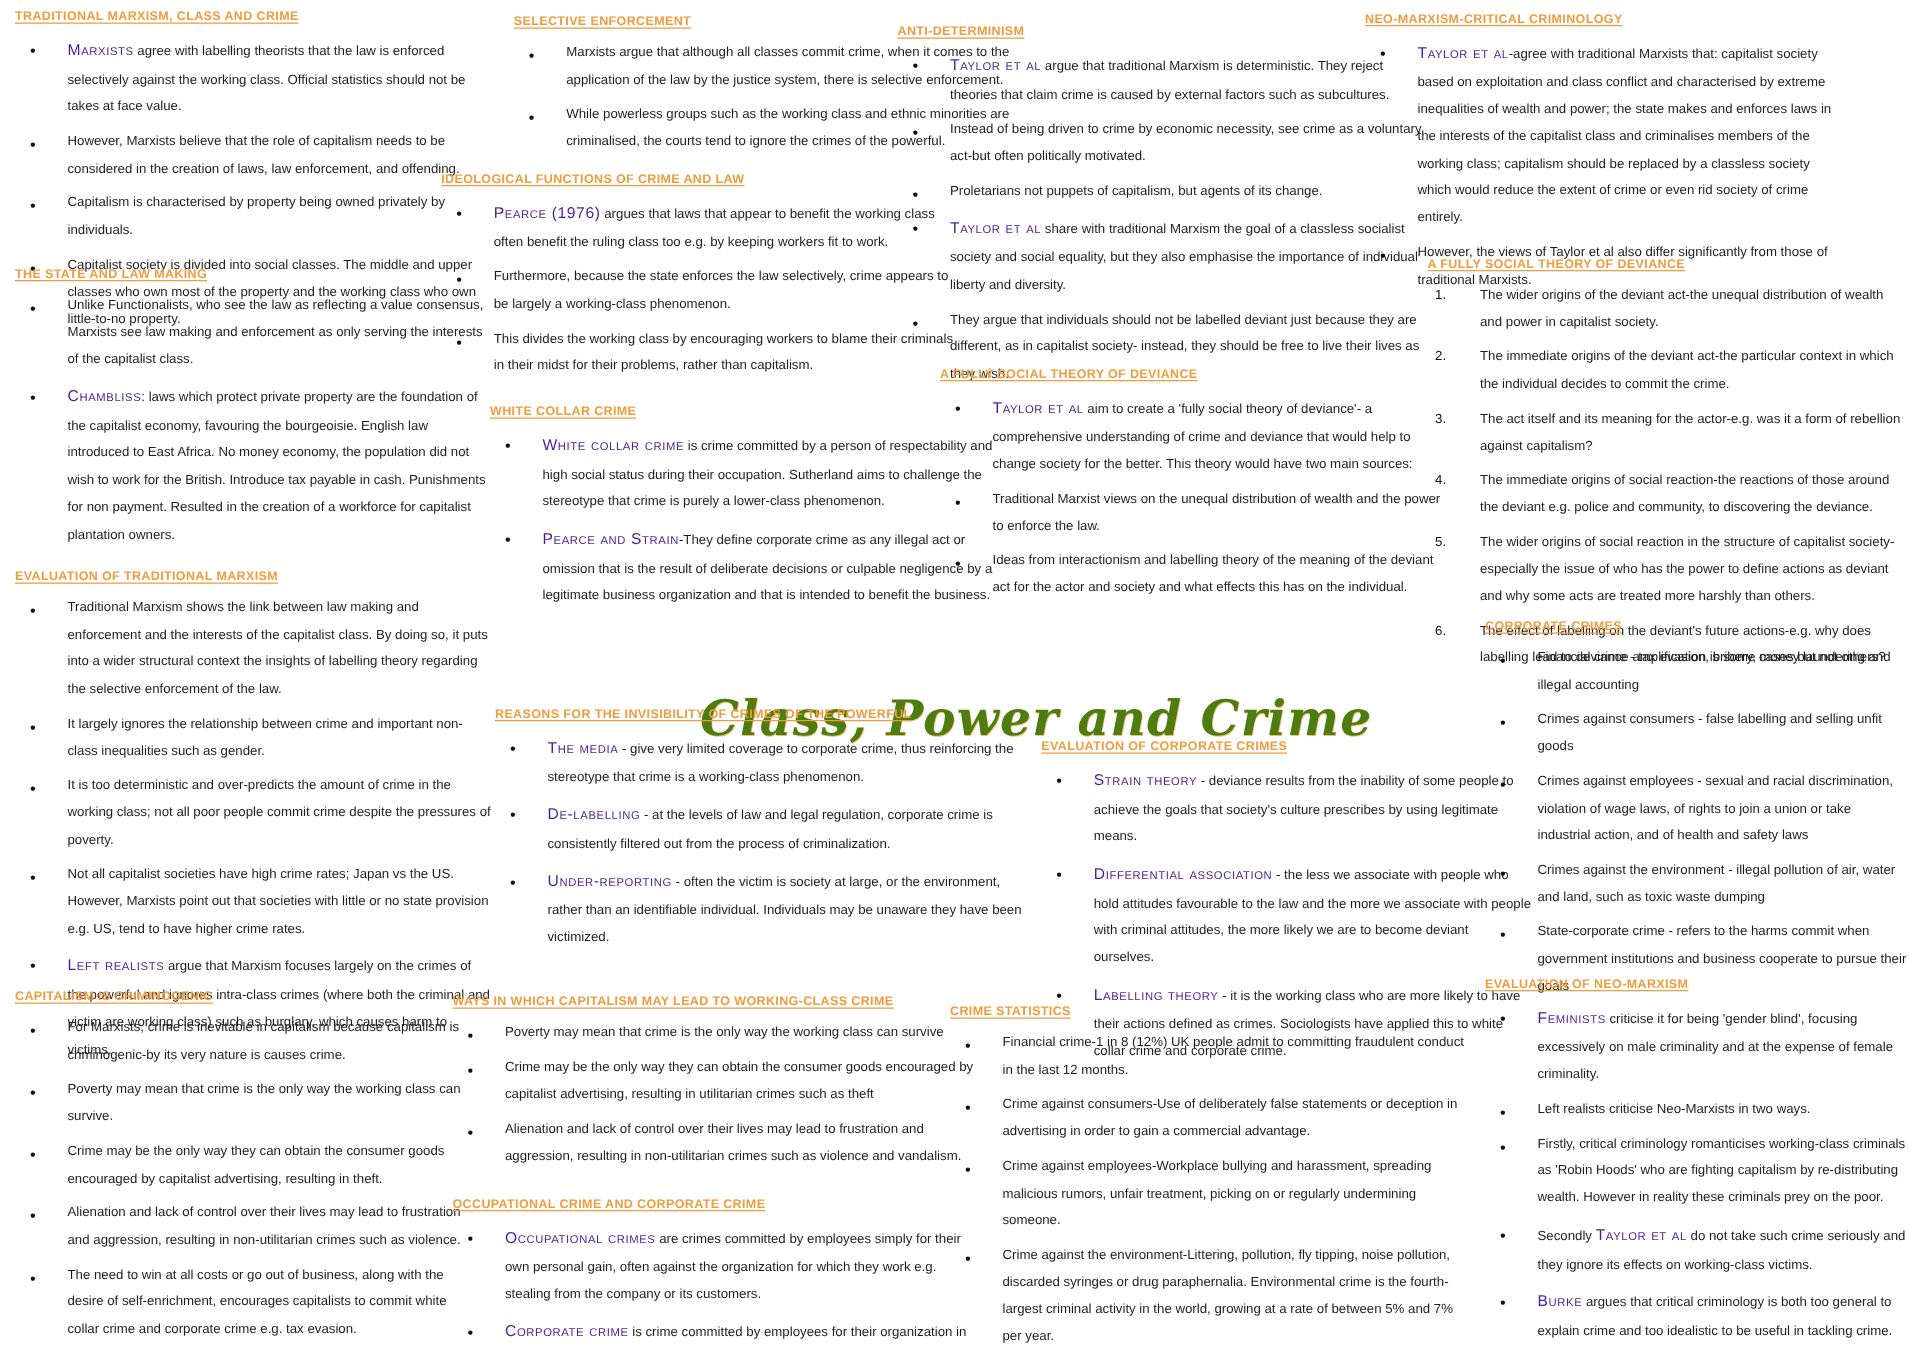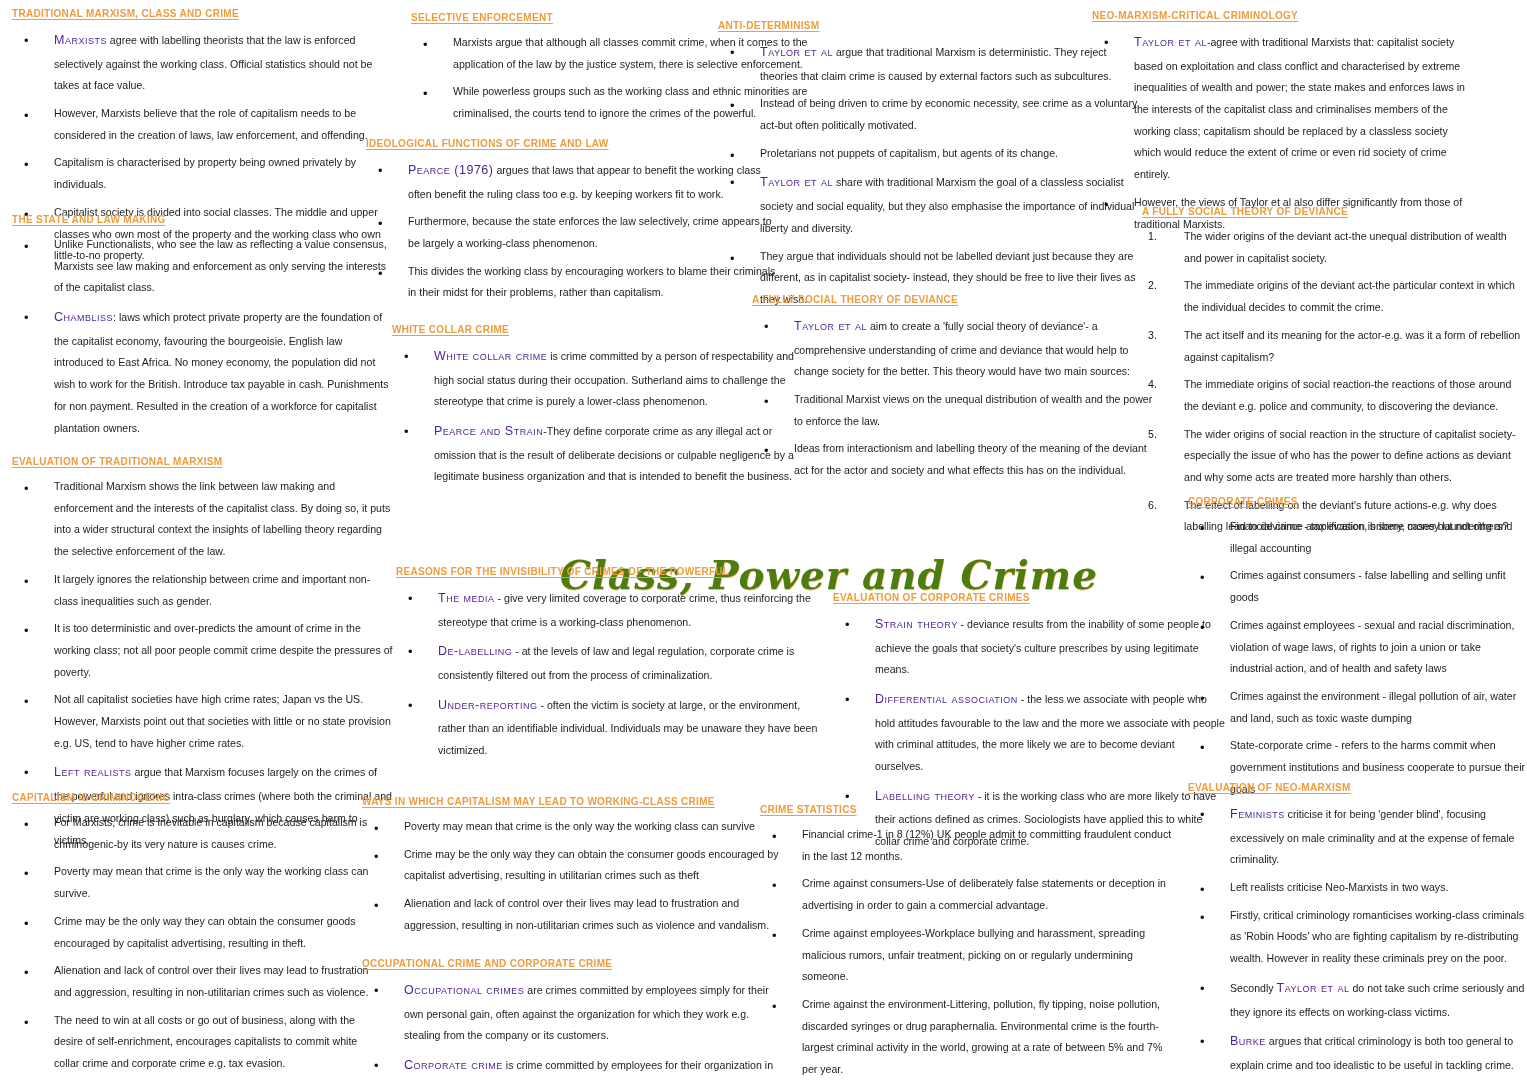--- a/index.html
+++ b/index.html
@@ -119,21 +119,21 @@
           <li><span>The need to win at all costs or go out of business, along with the desire of self-enrichment, encourages capitalists to commit white collar crime and corporate crime e.g. tax evasion.</span></li>
         </ul>
       </section>
       <section class="note" style="left: 396px; top: 12px; width: 404px; margin-left: 15px;">
         <h2>SELECTIVE ENFORCEMENT</h2>
         <ul>
           <li><span>Marxists argue that although all classes commit crime, when it comes to the application of the law by the justice system, there is selective enforcement.</span></li>
           <li><span>While powerless groups such as the working class and ethnic minorities are criminalised, the courts tend to ignore the crimes of the powerful.</span></li>
         </ul>
       </section>
-      <section class="note" style="left: 366px; top: 138px; width: 418px;">
+      <section class="note" style="left: 353px; top: 138px; width: 418px;">
         <h2>IDEOLOGICAL FUNCTIONS OF CRIME AND LAW</h2>
         <ul>
           <li><span class="term">Pearce (1976)</span><span> argues that laws that appear to benefit the working class often benefit the ruling class too e.g. by keeping workers fit to work.</span></li>
           <li><span>Furthermore, because the state enforces the law selectively, crime appears to be largely a working-class phenomenon.</span></li>
           <li><span>This divides the working class by encouraging workers to blame their criminals in their midst for their problems, rather than capitalism.</span></li>
         </ul>
       </section>
       <section class="note" style="left: 392px; top: 324px; width: 418px;">
         <h2>WHITE COLLAR CRIME</h2>
         <ul>

